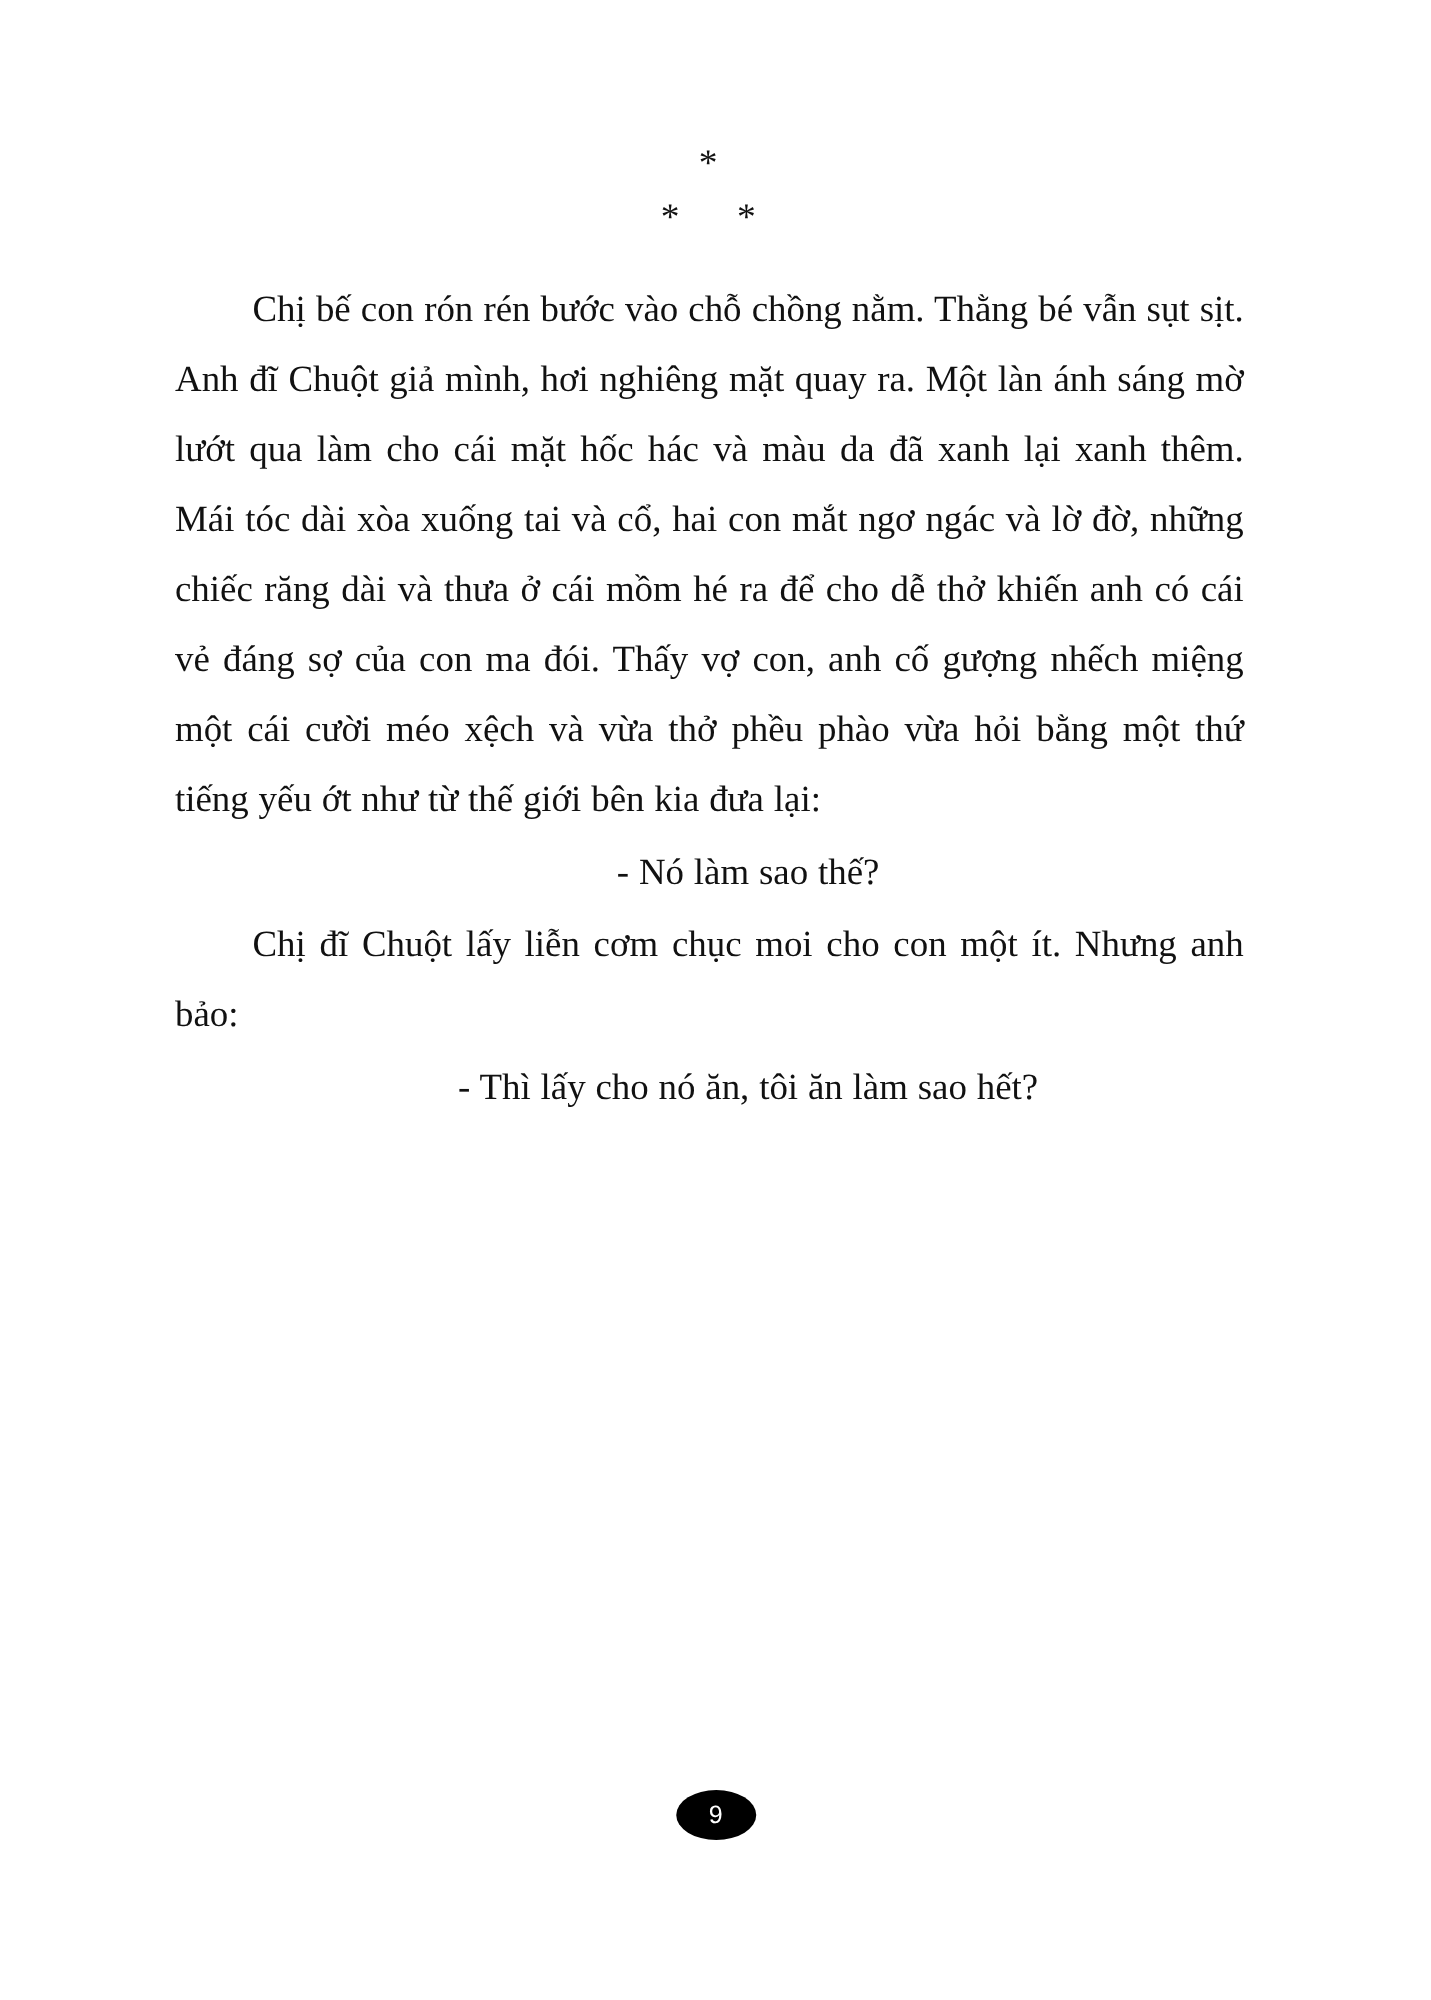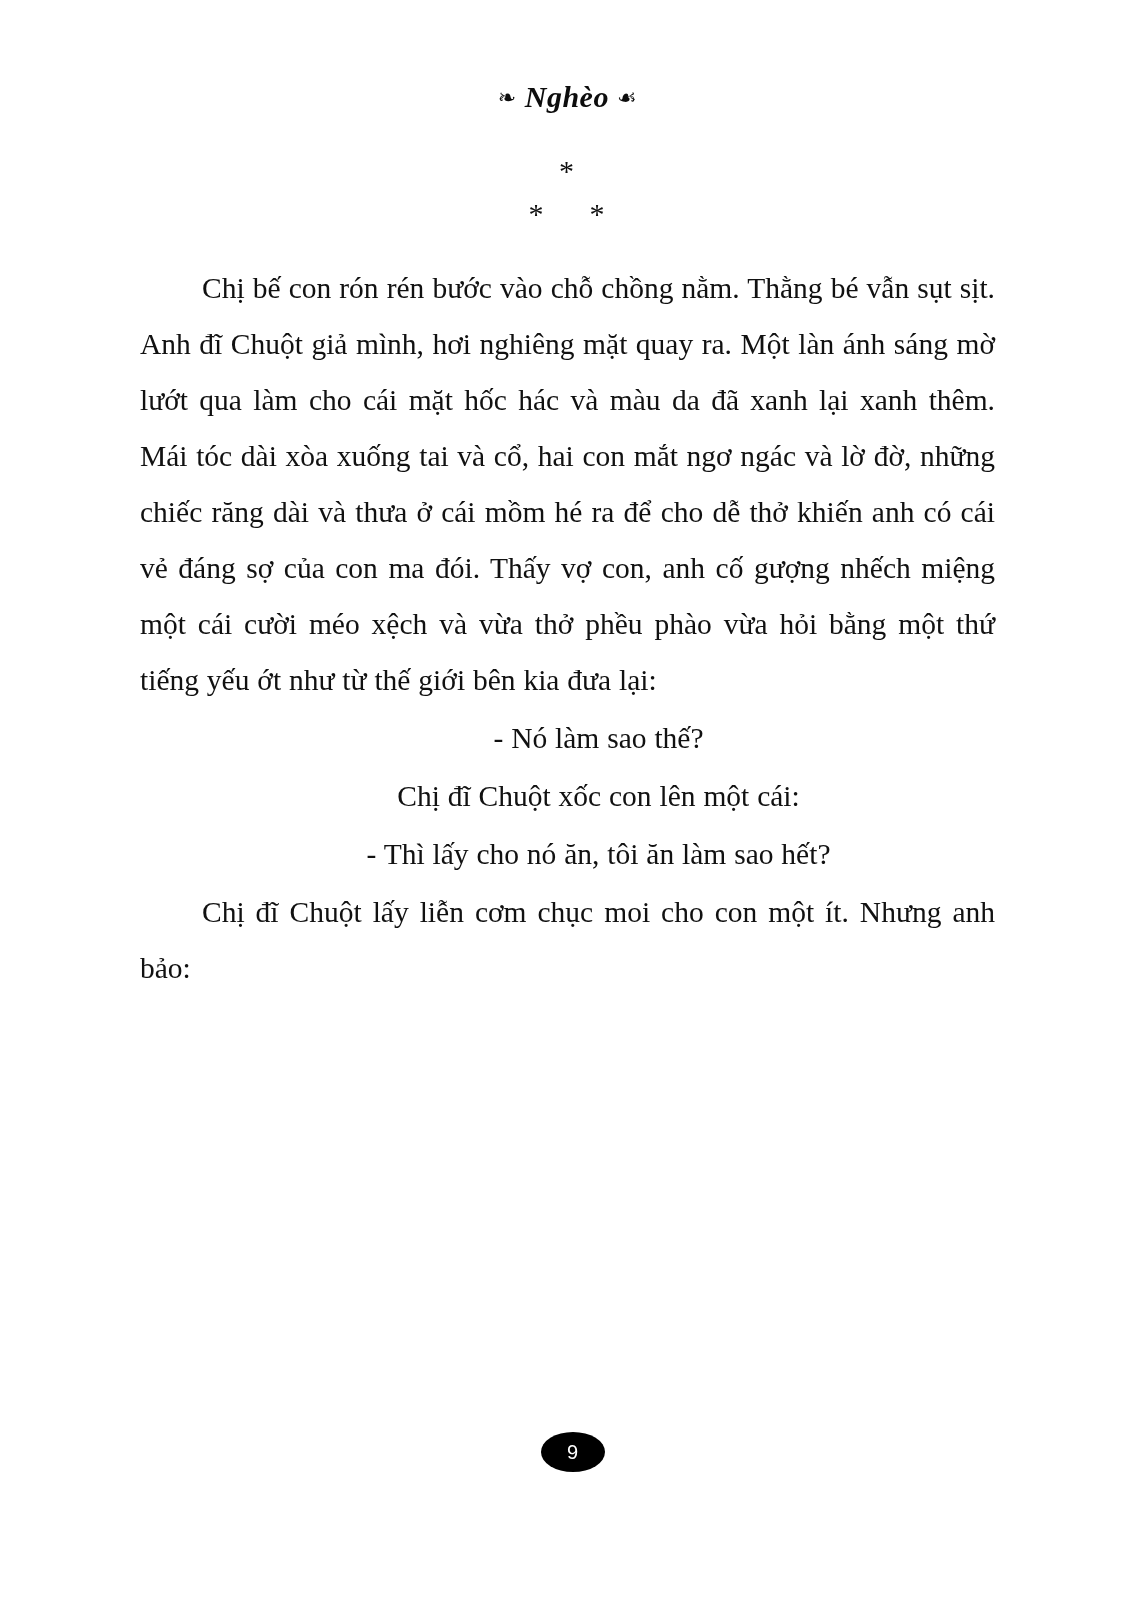--- a/index.html
+++ b/index.html
@@ -90,37 +90,33 @@
     text-align: center;
   }
 </style>
 </head>
 <body>
 
 <div class="page">
 
   <div class="content">
 
-    <div class="running-head">
-      <span class="orn">❧</span><span>Nghèo</span><span class="orn">☙</span>
-    </div>
 
 
     <div class="stars">
       <div class="row1">*</div>
       <div class="row2">
         <span>*</span><span>*</span>
       </div>
     </div>
 
     <p class="para">Chị bế con rón rén bước vào chỗ chồng nằm. Thằng bé vẫn sụt sịt. Anh đĩ Chuột giả mình, hơi nghiêng mặt quay ra. Một làn ánh sáng mờ lướt qua làm cho cái mặt hốc hác và màu da đã xanh lại xanh thêm. Mái tóc dài xòa xuống tai và cổ, hai con mắt ngơ ngác và lờ đờ, những chiếc răng dài và thưa ở cái mồm hé ra để cho dễ thở khiến anh có cái vẻ đáng sợ của con ma đói. Thấy vợ con, anh cố gượng nhếch miệng một cái cười méo xệch và vừa thở phều phào vừa hỏi bằng một thứ tiếng yếu ớt như từ thế giới bên kia đưa lại:</p>
     <p class="para nojust">- Nó làm sao thế?</p>
-    <p class="para nojust">Chị đĩ Chuột xốc con lên một cái:</p>
+    <p class="para">Chị đĩ Chuột lấy liễn cơm chục moi cho con một ít. Nhưng anh bảo:</p>
     <p class="para nojust">- Thì lấy cho nó ăn, tôi ăn làm sao hết?</p>
-    <p class="para">Chị đĩ Chuột lấy liễn cơm chục moi cho con một ít. Nhưng anh bảo:</p>
 
   </div>
 
   <div class="folio">
     <span class="folio-badge">9</span>
   </div>
 
 </div>
 
 </body></html>

